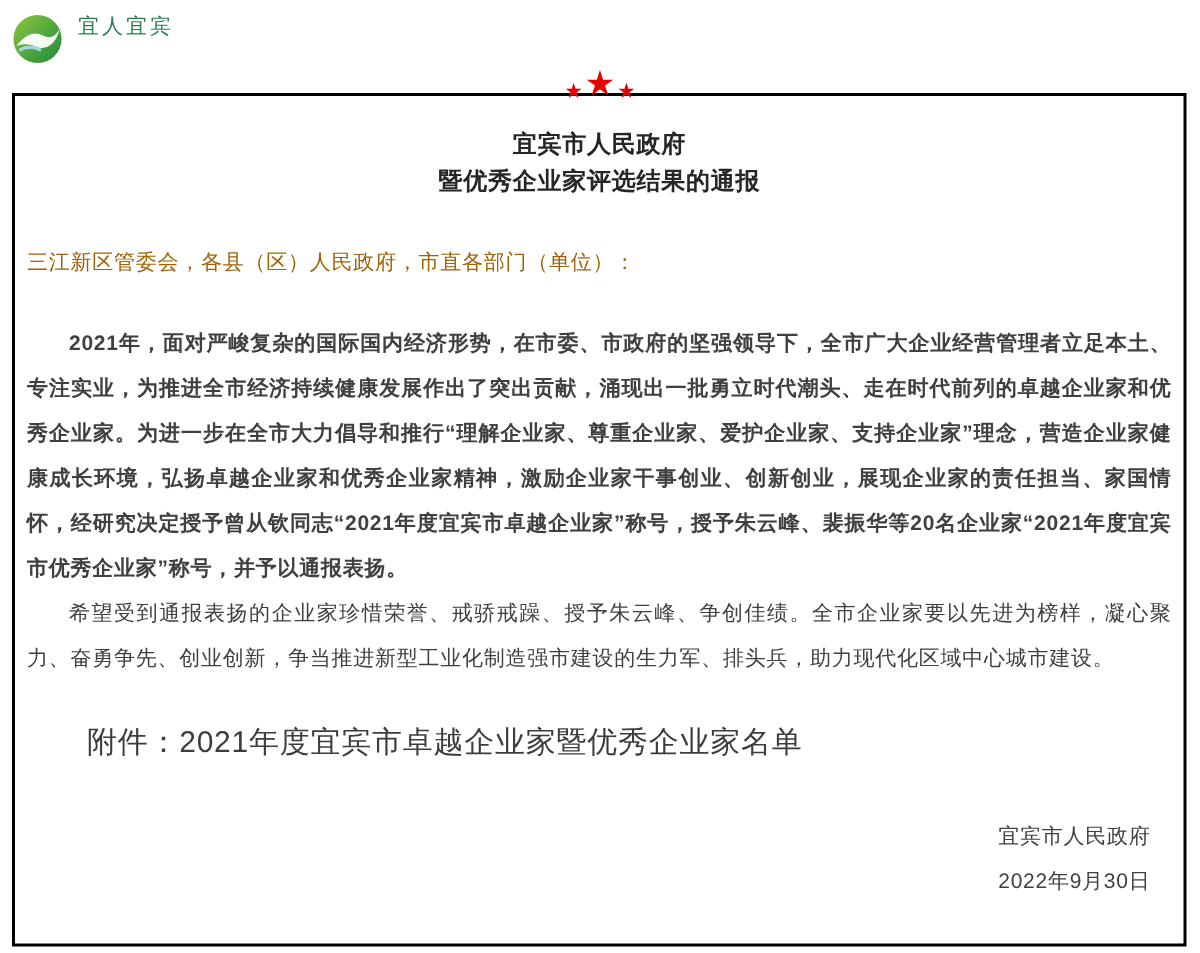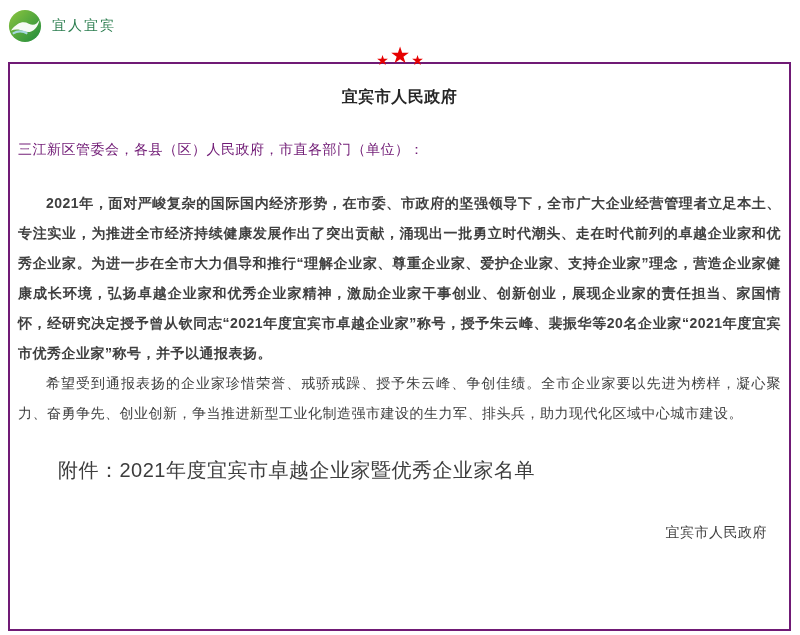--- a/index.html
+++ b/index.html
@@ -5,49 +5,49 @@
   html,body{margin:0;padding:0;}
   body{
     width:800px;height:635px;position:relative;overflow:hidden;
     background:#ffffff;
     font-family:"Liberation Sans",sans-serif;
     -webkit-font-smoothing:antialiased;
   }
   
   .logo-row{
     position:absolute;top:9px;left:8px;
-    display:flex;align-items:center;
+    display:flex;align-items:flex-start;
   }
   .logo-mark{width:34px;height:34px;display:block;}
   .logo-text{
     margin-left:10px;font-size:14px;letter-spacing:2px;
     color:#2b7d4f;font-weight:500;
   }
   
   .doc-box{
     position:absolute;left:8px;top:62px;
     width:783px;height:569px;box-sizing:border-box;
-    border:2px solid #701a75;background:#ffffff;
+    border:2px solid #000000;background:#ffffff;
     padding:20px 8px 0 8px;
   }
   .stars{
     position:absolute;left:50%;top:63px;
     transform:translate(-50%,-82%);
     display:flex;align-items:flex-end;gap:1px;
     color:#e60000;z-index:3;line-height:1;
   }
   .star-small{font-size:14px;}
   .star-big{font-size:23px;}
   
   .title{
     text-align:center;font-weight:bold;font-size:16px;line-height:25px;
     color:#262626;letter-spacing:0.5px;
   }
   .addressee{
-    margin-top:29px;font-size:14px;line-height:22px;color:#701a75;
+    margin-top:29px;font-size:14px;line-height:22px;color:#a16207;
     letter-spacing:0.5px;
   }
   .para{
     margin:0;font-size:14px;line-height:30px;color:#404040;
     letter-spacing:0.5px;text-align:justify;text-indent:2em;
   }
   .para.first{margin-top:28px;font-weight:bold;}
   .attachment{
     margin-top:27px;font-size:20px;line-height:30px;color:#3d3d3d;
     letter-spacing:0.5px;text-indent:2em;
@@ -80,25 +80,27 @@
 
 <div class="stars">
   <span class="star-small">★</span>
   <span class="star-big">★</span>
   <span class="star-small">★</span>
 </div>
 
 <div class="doc-box">
   <div class="title">
     <div>宜宾市人民政府</div>
+    <div>暨优秀企业家评选结果的通报</div>
   </div>
 
   <div class="addressee">三江新区管委会，各县（区）人民政府，市直各部门（单位）：</div>
 
   <p class="para first">2021年，面对严峻复杂的国际国内经济形势，在市委、市政府的坚强领导下，全市广大企业经营管理者立足本土、专注实业，为推进全市经济持续健康发展作出了突出贡献，涌现出一批勇立时代潮头、走在时代前列的卓越企业家和优秀企业家。为进一步在全市大力倡导和推行“理解企业家、尊重企业家、爱护企业家、支持企业家”理念，营造企业家健康成长环境，弘扬卓越企业家和优秀企业家精神，激励企业家干事创业、创新创业，展现企业家的责任担当、家国情怀，经研究决定授予曾从钦同志“2021年度宜宾市卓越企业家”称号，授予朱云峰、裴振华等20名企业家“2021年度宜宾市优秀企业家”称号，并予以通报表扬。</p>
   <p class="para">希望受到通报表扬的企业家珍惜荣誉、戒骄戒躁、授予朱云峰、争创佳绩。全市企业家要以先进为榜样，凝心聚力、奋勇争先、创业创新，争当推进新型工业化制造强市建设的生力军、排头兵，助力现代化区域中心城市建设。</p>
 
   <div class="attachment">附件：2021年度宜宾市卓越企业家暨优秀企业家名单</div>
 
   <div class="signature-block">
     <div>宜宾市人民政府</div>
+    <div>2022年9月30日</div>
   </div>
 </div>
 
 </body></html>

